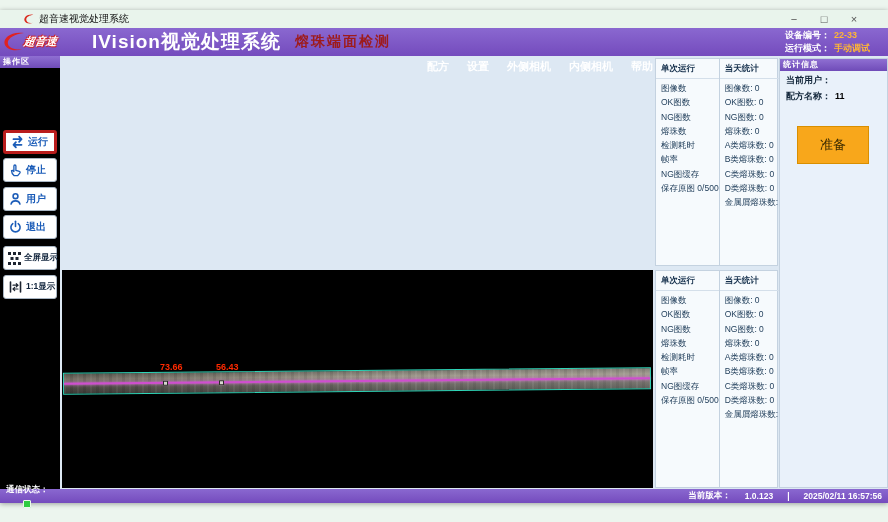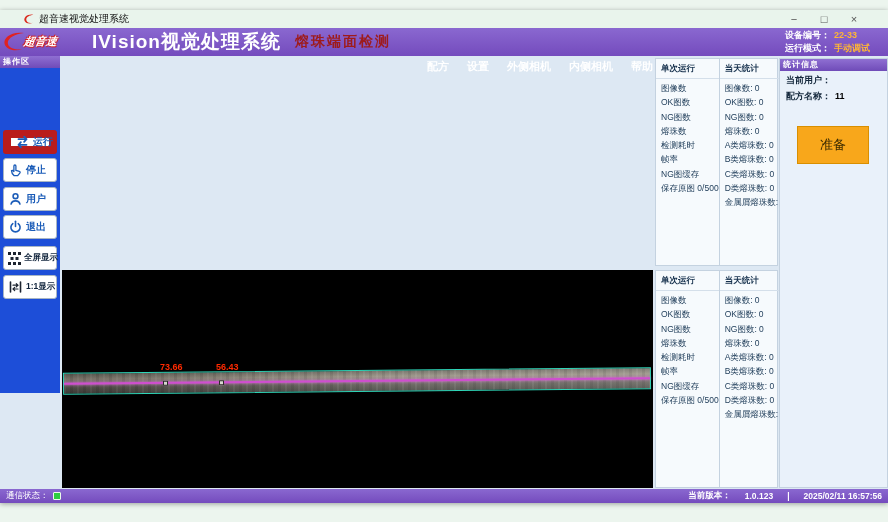--- a/index.html
+++ b/index.html
@@ -21,24 +21,24 @@
   .app-title{font-size:19px;font-weight:bold;color:#fff;letter-spacing:1px;margin-left:2px;}
   .subtitle{font-size:14px;font-weight:bold;color:#9e1b1b;margin-left:14px;letter-spacing:2px;}
   .menu{display:flex;gap:18px;margin-left:36px;}
   .menu-item{font-size:11px;font-weight:bold;color:#fff;cursor:default;white-space:nowrap;margin-top:48px;}
   .device-info{margin-left:auto;margin-right:8px;font-size:9px;text-align:right;line-height:13px;}
   .device-info .row{display:flex;justify-content:flex-end;gap:4px;}
   .device-info .lab{color:#fff;font-weight:bold;}
   .device-info .val{color:#ffb733;font-weight:bold;min-width:46px;text-align:left;}
 
   
-  .sidebar{position:absolute;left:0;top:46px;width:60px;height:337px;background:#1d4ed8;}
+  .sidebar{position:absolute;left:0;top:46px;width:60px;height:433px;background:#000000;}
   .panel-cap{height:12px;background:linear-gradient(#8f6fd2,#6f4bb8);color:#fff;font-size:8px;line-height:12px;padding-left:3px;font-weight:bold;letter-spacing:1px;}
   .side-btn{position:absolute;left:3px;width:54px;height:24px;background:#fff;border:1px solid #a9b6c4;border-radius:3px;display:flex;align-items:center;justify-content:flex-start;gap:3px;padding-left:4px;cursor:pointer;}
-  .side-btn.active{border:8px solid #b91c1c;}
+  .side-btn.active{border:3px solid #b91c1c;}
   .side-btn .lbl{font-size:10px;font-weight:bold;color:#1b5cb8;white-space:nowrap;}
   .side-btn .lbl.small{font-size:8.5px;color:#10233b;text-align:center;}
   .side-btn .icn{display:flex;align-items:center;flex:0 0 auto;}
 
   
   .viewport{position:absolute;left:62px;width:591px;background:#000;overflow:hidden;}
   .vp-top{top:48px;height:210px;}
   .vp-bottom{top:260px;height:218px;}
   .strip{position:absolute;left:1px;right:2px;border:1px solid #2fd6b8;background:linear-gradient(#6b675e 0%,#938c7e 28%,#847d72 45%,#635f58 62%,#474641 100%);}
   .strip .texture{position:absolute;inset:0;background:repeating-linear-gradient(90deg,rgba(255,255,255,.07) 0 2px,rgba(0,0,0,0) 2px 6px,rgba(0,0,0,.10) 6px 9px,rgba(0,0,0,0) 9px 13px);}
@@ -63,21 +63,21 @@
 
   
   .info-panel{position:absolute;left:779px;top:48px;width:109px;height:430px;background:#e9f1fa;border:1px solid #c4d2e0;}
   .info-row{display:flex;font-size:9px;font-weight:bold;color:#14283c;padding:3px 0 0 6px;line-height:13px;}
   .info-row .val{margin-left:4px;color:#000;}
   .btn-prepare{position:absolute;left:17px;top:67px;width:72px;height:38px;background:#f8a71b;border:1px solid #d98f00;font-family:"Liberation Serif",serif;font-size:13px;color:#3a2a00;cursor:pointer;}
   .btn-data{position:absolute;left:17px;top:130px;width:72px;height:36px;background:#fff;border:1px solid #b8c4d0;font-family:"Liberation Serif",serif;font-size:11.5px;color:#1a1a1a;cursor:pointer;}
 
   
   .statusbar{position:absolute;left:0;top:479px;width:100%;height:14px;background:linear-gradient(#8a68d0,#744bbd);display:flex;align-items:center;font-size:8.5px;color:#fff;padding:0 6px;}
-  .statusbar .comm{display:flex;align-items:center;gap:4px;font-weight:normal;}
+  .statusbar .comm{display:flex;align-items:center;gap:4px;font-weight:bold;flex-direction:column;}
   .led{width:8px;height:8px;background:#2ecc40;border:1px solid #eafaea;border-radius:1px;display:inline-block;}
   .statusbar .right{margin-left:auto;display:flex;gap:14px;align-items:center;font-weight:bold;}
 </style>
 </head>
 <body>
 
 <div class="window">
 
   <div class="titlebar">
     <svg class="tb-icon" viewBox="0 0 14 14">

